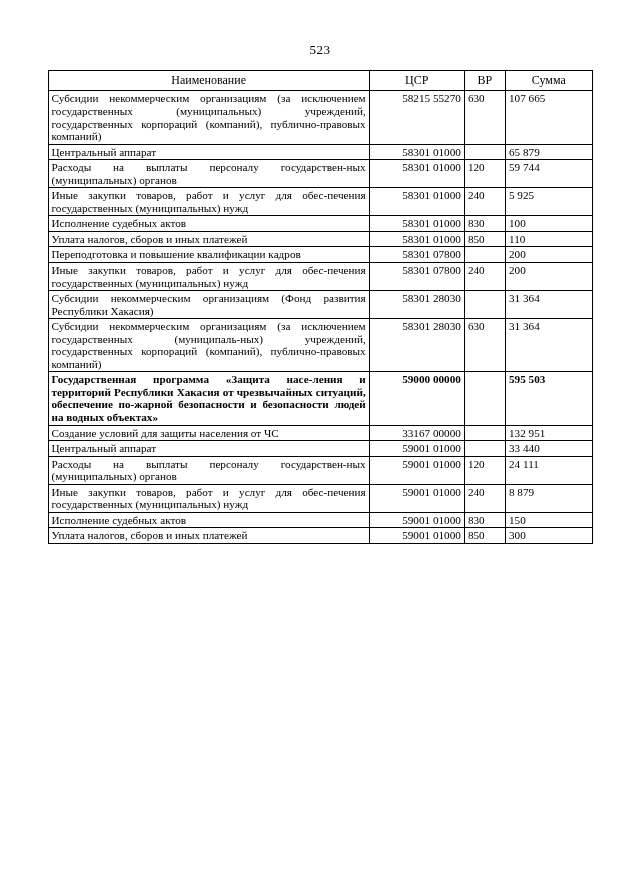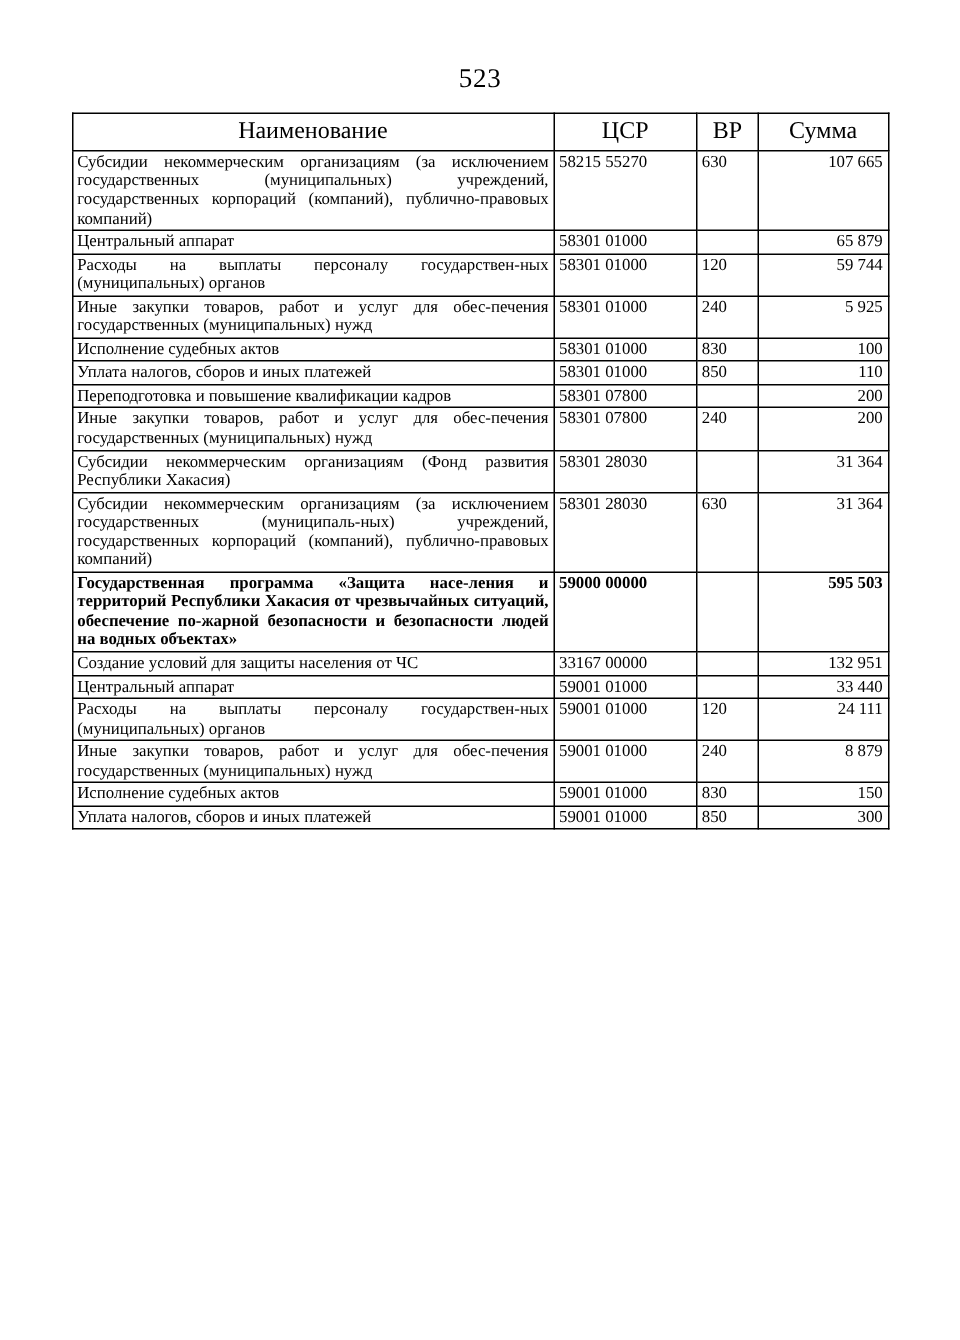--- a/index.html
+++ b/index.html
@@ -16,21 +16,21 @@
     overflow: hidden;
   }
   .page {
     width: 640px;
     height: 893px;
     position: relative;
     box-sizing: border-box;
   }
   .page-number {
     text-align: center;
-    font-size: 18px;
+    font-size: 13px;
     margin-top: 42px;
     margin-bottom: 12px;
     letter-spacing: 0.5px;
   }
   .table-wrap {
     margin: 0 auto;
     width: 545px;
   }
   table.budget {
     border-collapse: collapse;
@@ -41,51 +41,51 @@
   }
   table.budget th, table.budget td {
     border: 1px solid #000000;
     padding: 1px 3px 1px 3px;
     vertical-align: top;
     box-sizing: border-box;
   }
   table.budget th {
     text-align: center;
     font-weight: normal;
-    font-size: 16px;
+    font-size: 12px;
     padding: 3px 2px 3px 2px;
     vertical-align: middle;
   }
   col.c-name  { width: 297px; }
   col.c-csr   { width: 88px; }
   col.c-vr    { width: 38px; }
   col.c-sum   { width: 80px; }
 
   td.name {
     text-align: justify;
     text-align-last: left;
     hyphens: manual;
     padding-left: 4px;
     padding-right: 4px;
   }
   td.name.just-all {
     text-align: justify;
     font-family: Liberation Serif, serif;
   }
   td.csr {
-    text-align: left;
+    text-align: right;
     vertical-align: bottom;
     white-space: nowrap;
   }
   td.vr {
     text-align: left;
     vertical-align: bottom;
   }
   td.sum {
-    text-align: right;
+    text-align: left;
     vertical-align: bottom;
     padding-right: 5px;
     white-space: nowrap;
   }
   tr.bold td {
     font-weight: bold;
   }
 </style>
 </head>
 <body>

